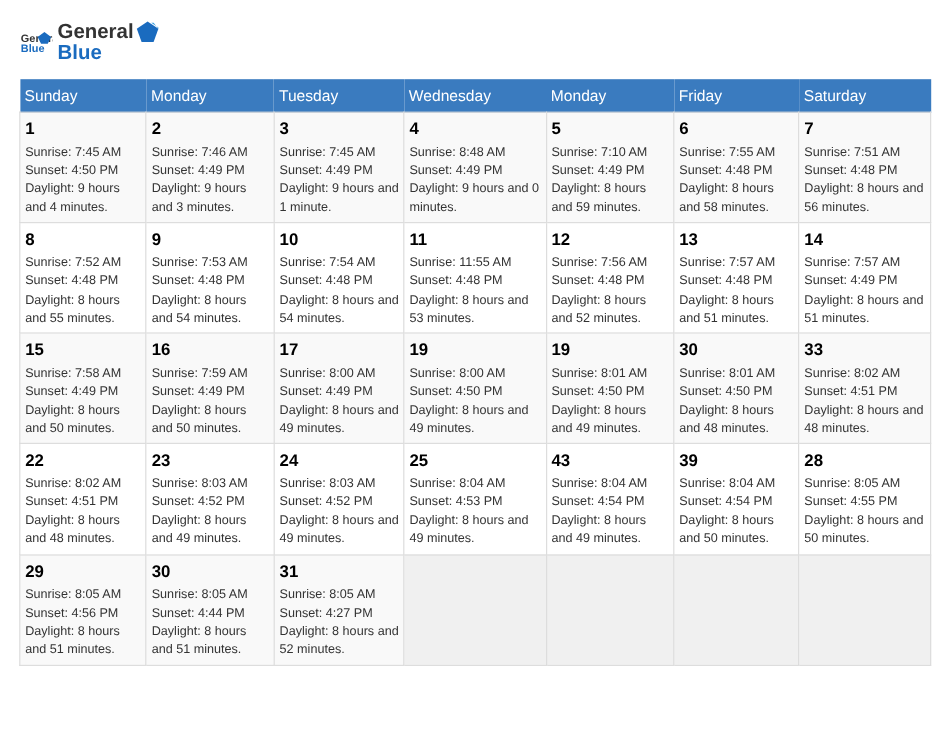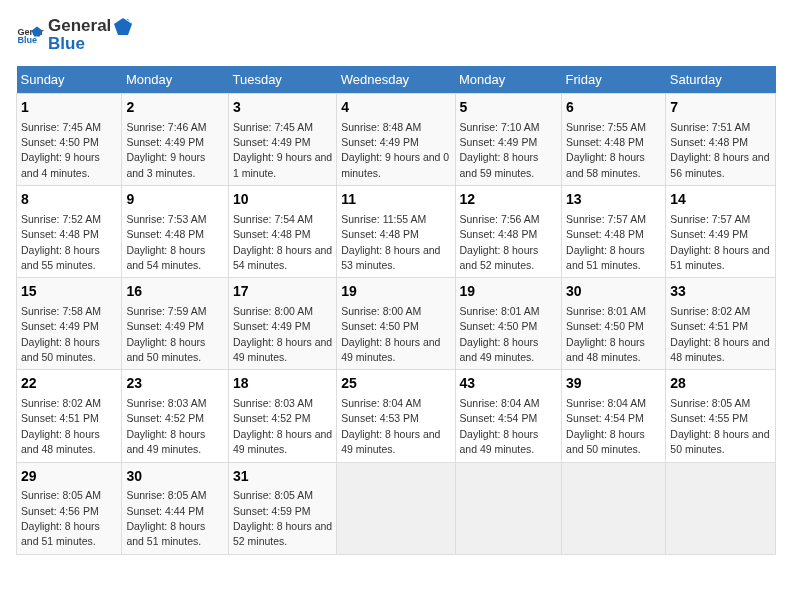--- a/index.html
+++ b/index.html
@@ -206,21 +206,21 @@
       </tr>
       <tr>
         <td><span class="day-num">22</span>
         <span class="cell-info">Sunrise: 8:02 AM</span><br>
         <span class="cell-info">Sunset: 4:51 PM</span><br>
         <span class="cell-info">Daylight: 8 hours and 48 minutes.</span></td>
         <td><span class="day-num">23</span>
         <span class="cell-info">Sunrise: 8:03 AM</span><br>
         <span class="cell-info">Sunset: 4:52 PM</span><br>
         <span class="cell-info">Daylight: 8 hours and 49 minutes.</span></td>
-        <td><span class="day-num">18</span>
+        <td><span class="day-num">24</span>
         <span class="cell-info">Sunrise: 8:03 AM</span><br>
         <span class="cell-info">Sunset: 4:52 PM</span><br>
         <span class="cell-info">Daylight: 8 hours and 49 minutes.</span></td>
         <td><span class="day-num">25</span>
         <span class="cell-info">Sunrise: 8:04 AM</span><br>
         <span class="cell-info">Sunset: 4:53 PM</span><br>
         <span class="cell-info">Daylight: 8 hours and 49 minutes.</span></td>
         <td><span class="day-num">43</span>
         <span class="cell-info">Sunrise: 8:04 AM</span><br>
         <span class="cell-info">Sunset: 4:54 PM</span><br>
@@ -238,21 +238,21 @@
         <td><span class="day-num">29</span>
         <span class="cell-info">Sunrise: 8:05 AM</span><br>
         <span class="cell-info">Sunset: 4:56 PM</span><br>
         <span class="cell-info">Daylight: 8 hours and 51 minutes.</span></td>
         <td><span class="day-num">30</span>
         <span class="cell-info">Sunrise: 8:05 AM</span><br>
         <span class="cell-info">Sunset: 4:44 PM</span><br>
         <span class="cell-info">Daylight: 8 hours and 51 minutes.</span></td>
         <td><span class="day-num">31</span>
         <span class="cell-info">Sunrise: 8:05 AM</span><br>
-        <span class="cell-info">Sunset: 4:59 PM</span><br>
+        <span class="cell-info">Sunset: 4:27 PM</span><br>
         <span class="cell-info">Daylight: 8 hours and 52 minutes.</span></td>
         <td class="empty-cell"></td>
         <td class="empty-cell"></td>
         <td class="empty-cell"></td>
         <td class="empty-cell"></td>
       </tr>
     </tbody>
 </table>
 
 </body></html>

